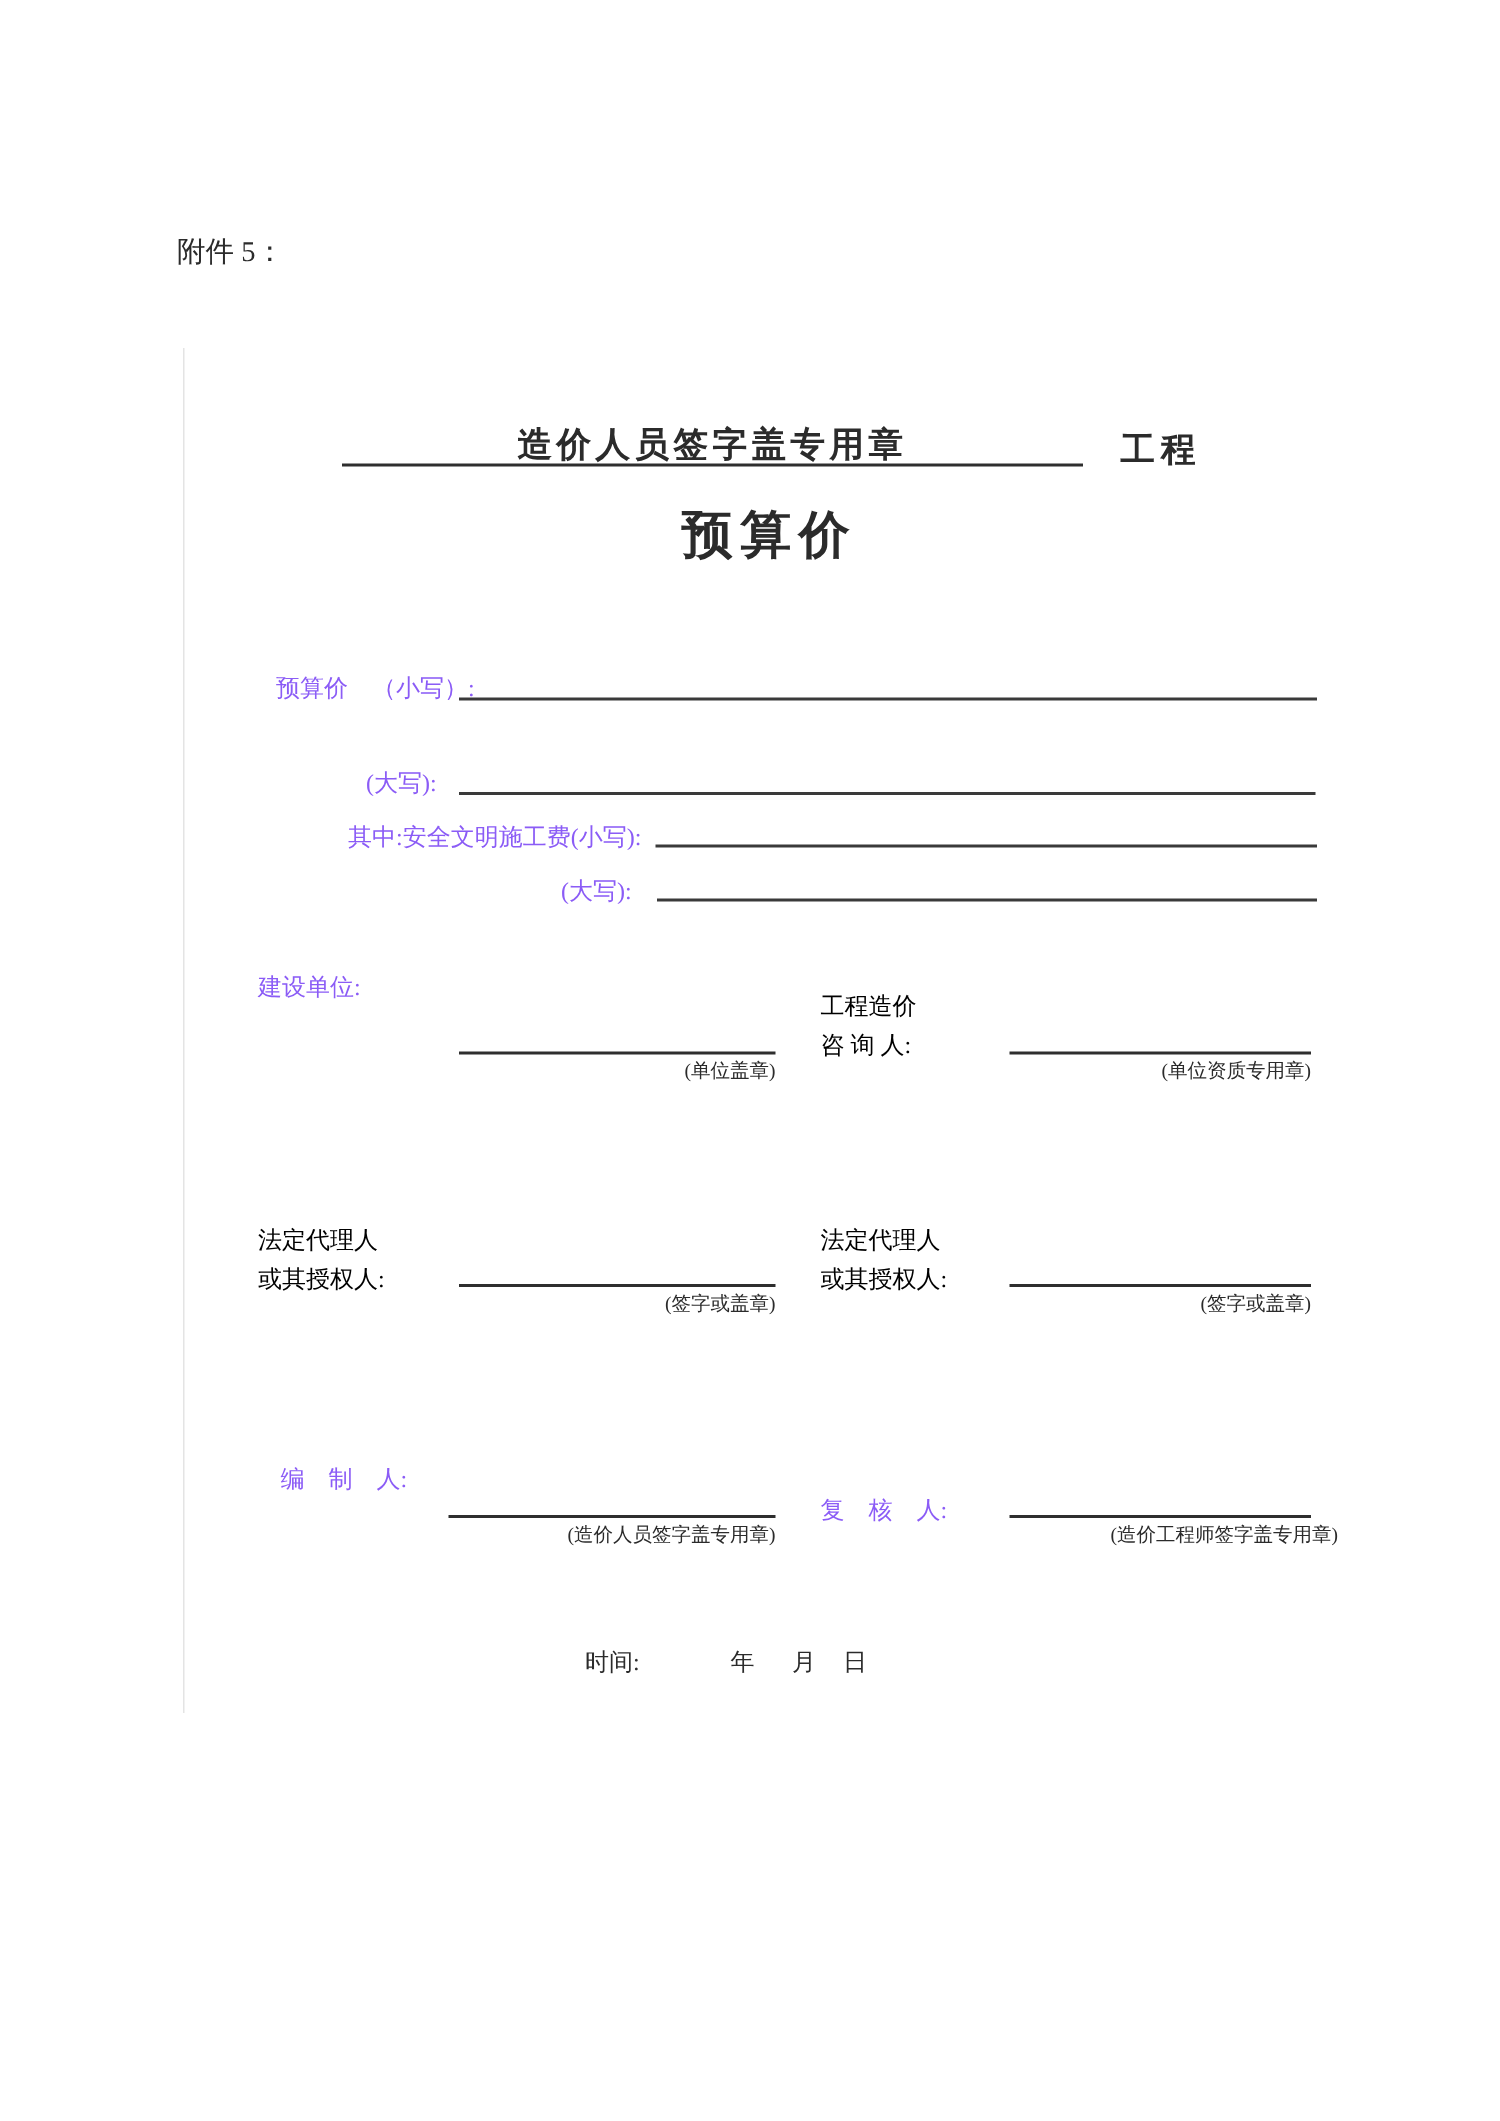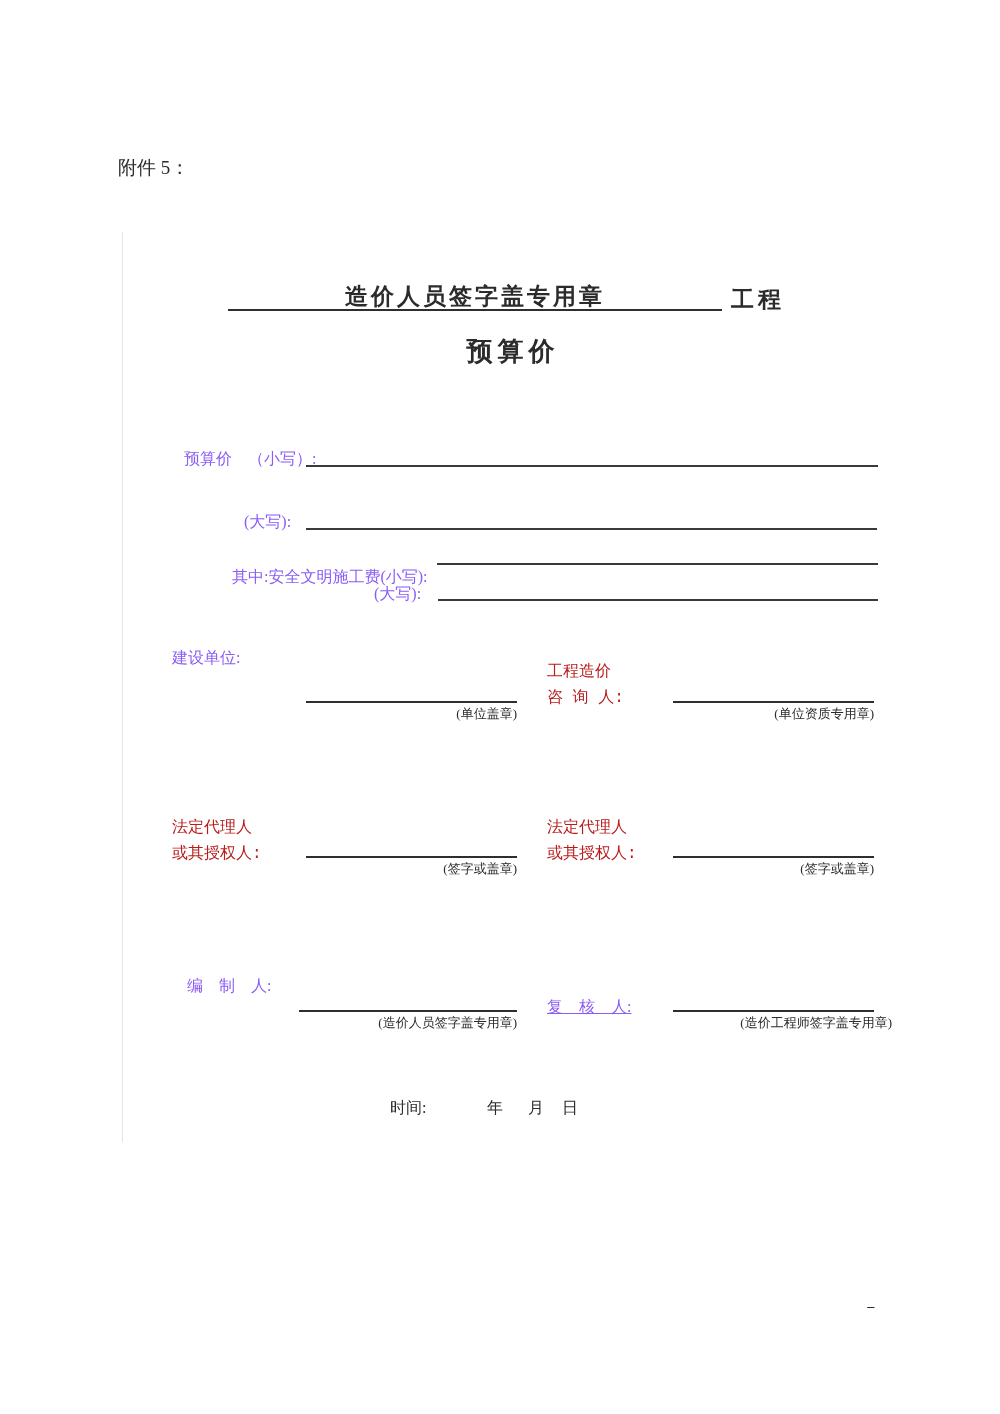--- a/index.html
+++ b/index.html
@@ -7,38 +7,38 @@
   .page {
     position:relative;
     width:1000px; height:1308px;
     background:#ffffff;
     font-family:"Liberation Serif","DejaVu Serif",serif;
     color:#2b2b2b;
     overflow:hidden;
   }
   .abs { position:absolute; }
   .lbl { font-size:16px; white-space:nowrap; color:#8b5cf6; }
-  .lbl2 { font-size:16px; line-height:26px; white-space:nowrap; color:#b91c1c;font-family:Liberation Mono, monospace; }
+  .lbl2 { font-size:16px; line-height:26px; white-space:nowrap; color:#000000; }
   .fill-line { border-bottom:2px solid #3a3a3a; }
   .sig-line { border-top:2px solid #2e2e2e; }
   .caption { font-size:13px; text-align:right; white-space:nowrap; color:#2b2b2b; }
   .scan-edge { width:1px; background:#e4e4e4; }
   .title-underline {
     border-bottom:2px solid #2e2e2e;
     text-align:center;
     font-weight:bold;
     font-size:23px;
     letter-spacing:3px;
     white-space:nowrap;
   }
-  .title-suffix { font-weight:bold; font-size:23px; letter-spacing:4px; white-space:nowrap; }
+  .title-suffix { font-weight:bold; font-size:23px; letter-spacing:4px; white-space:nowrap;margin-left:16px; }
   .form-title {
     text-align:center;
     font-weight:bold;
-    font-size:26px;
+    font-size:34px;
     letter-spacing:5px;
     white-space:nowrap;
   }
   .attachment { font-size:19px; white-space:nowrap; }
   .pagenum { font-size:18px; }
   .date-part { font-size:16px; white-space:nowrap; }
 </style>
 </head>
 <body>
 
@@ -54,21 +54,21 @@
   <div class="abs title-suffix" style="left:731px; top:284px;">工程</div>
 
   <div class="abs form-title" style="left:123px; top:334px; width:780px;">预算价</div>
 
   <div class="abs lbl" style="left:184px; top:449px;">预算价　（小写）:</div>
   <div class="abs fill-line" style="left:306px; top:446px; width:572px; height:21px;"></div>
 
   <div class="abs lbl" style="left:244px; top:512px;">(大写):</div>
   <div class="abs fill-line" style="left:306px; top:509px; width:571px; height:21px;"></div>
 
-  <div class="abs lbl" style="left:232px; top:548px;margin-top:19px;">其中:安全文明施工费(小写):</div>
+  <div class="abs lbl" style="left:232px; top:548px;">其中:安全文明施工费(小写):</div>
   <div class="abs fill-line" style="left:437px; top:545px; width:441px; height:20px;"></div>
 
   <div class="abs lbl" style="left:374px; top:584px;">(大写):</div>
   <div class="abs fill-line" style="left:438px; top:581px; width:440px; height:20px;"></div>
 
   <div class="abs lbl" style="left:172px; top:648px;">建设单位:</div>
   <div class="abs sig-line" style="left:306px; top:701px; width:211px;"></div>
   <div class="abs caption" style="left:306px; top:705px; width:211px;">(单位盖章)</div>
 
   <div class="abs lbl2" style="left:547px; top:659px;">
@@ -89,21 +89,21 @@
     <div>法定代理人</div>
     <div>或其授权人:</div>
   </div>
   <div class="abs sig-line" style="left:673px; top:856px; width:201px;"></div>
   <div class="abs caption" style="left:673px; top:860px; width:201px;">(签字或盖章)</div>
 
   <div class="abs lbl" style="left:167px; top:976px;margin-left:20px;">编　制　人:</div>
   <div class="abs sig-line" style="left:299px; top:1010px; width:218px;"></div>
   <div class="abs caption" style="left:299px; top:1014px; width:218px;">(造价人员签字盖专用章)</div>
 
-  <div class="abs lbl" style="left:547px; top:997px;text-decoration:underline;">复　核　人:</div>
+  <div class="abs lbl" style="left:547px; top:997px;">复　核　人:</div>
   <div class="abs sig-line" style="left:673px; top:1010px; width:201px;"></div>
   <div class="abs caption" style="left:655px; top:1014px; width:237px;">(造价工程师签字盖专用章)</div>
 
   <div class="abs date-part" style="left:390px; top:1098px;">时间:</div>
   <div class="abs date-part" style="left:487px; top:1098px;">年</div>
   <div class="abs date-part" style="left:528px; top:1098px;">月</div>
   <div class="abs date-part" style="left:562px; top:1098px;">日</div>
 
   <div class="abs pagenum" style="left:866px; top:1304px;">7</div>
 

